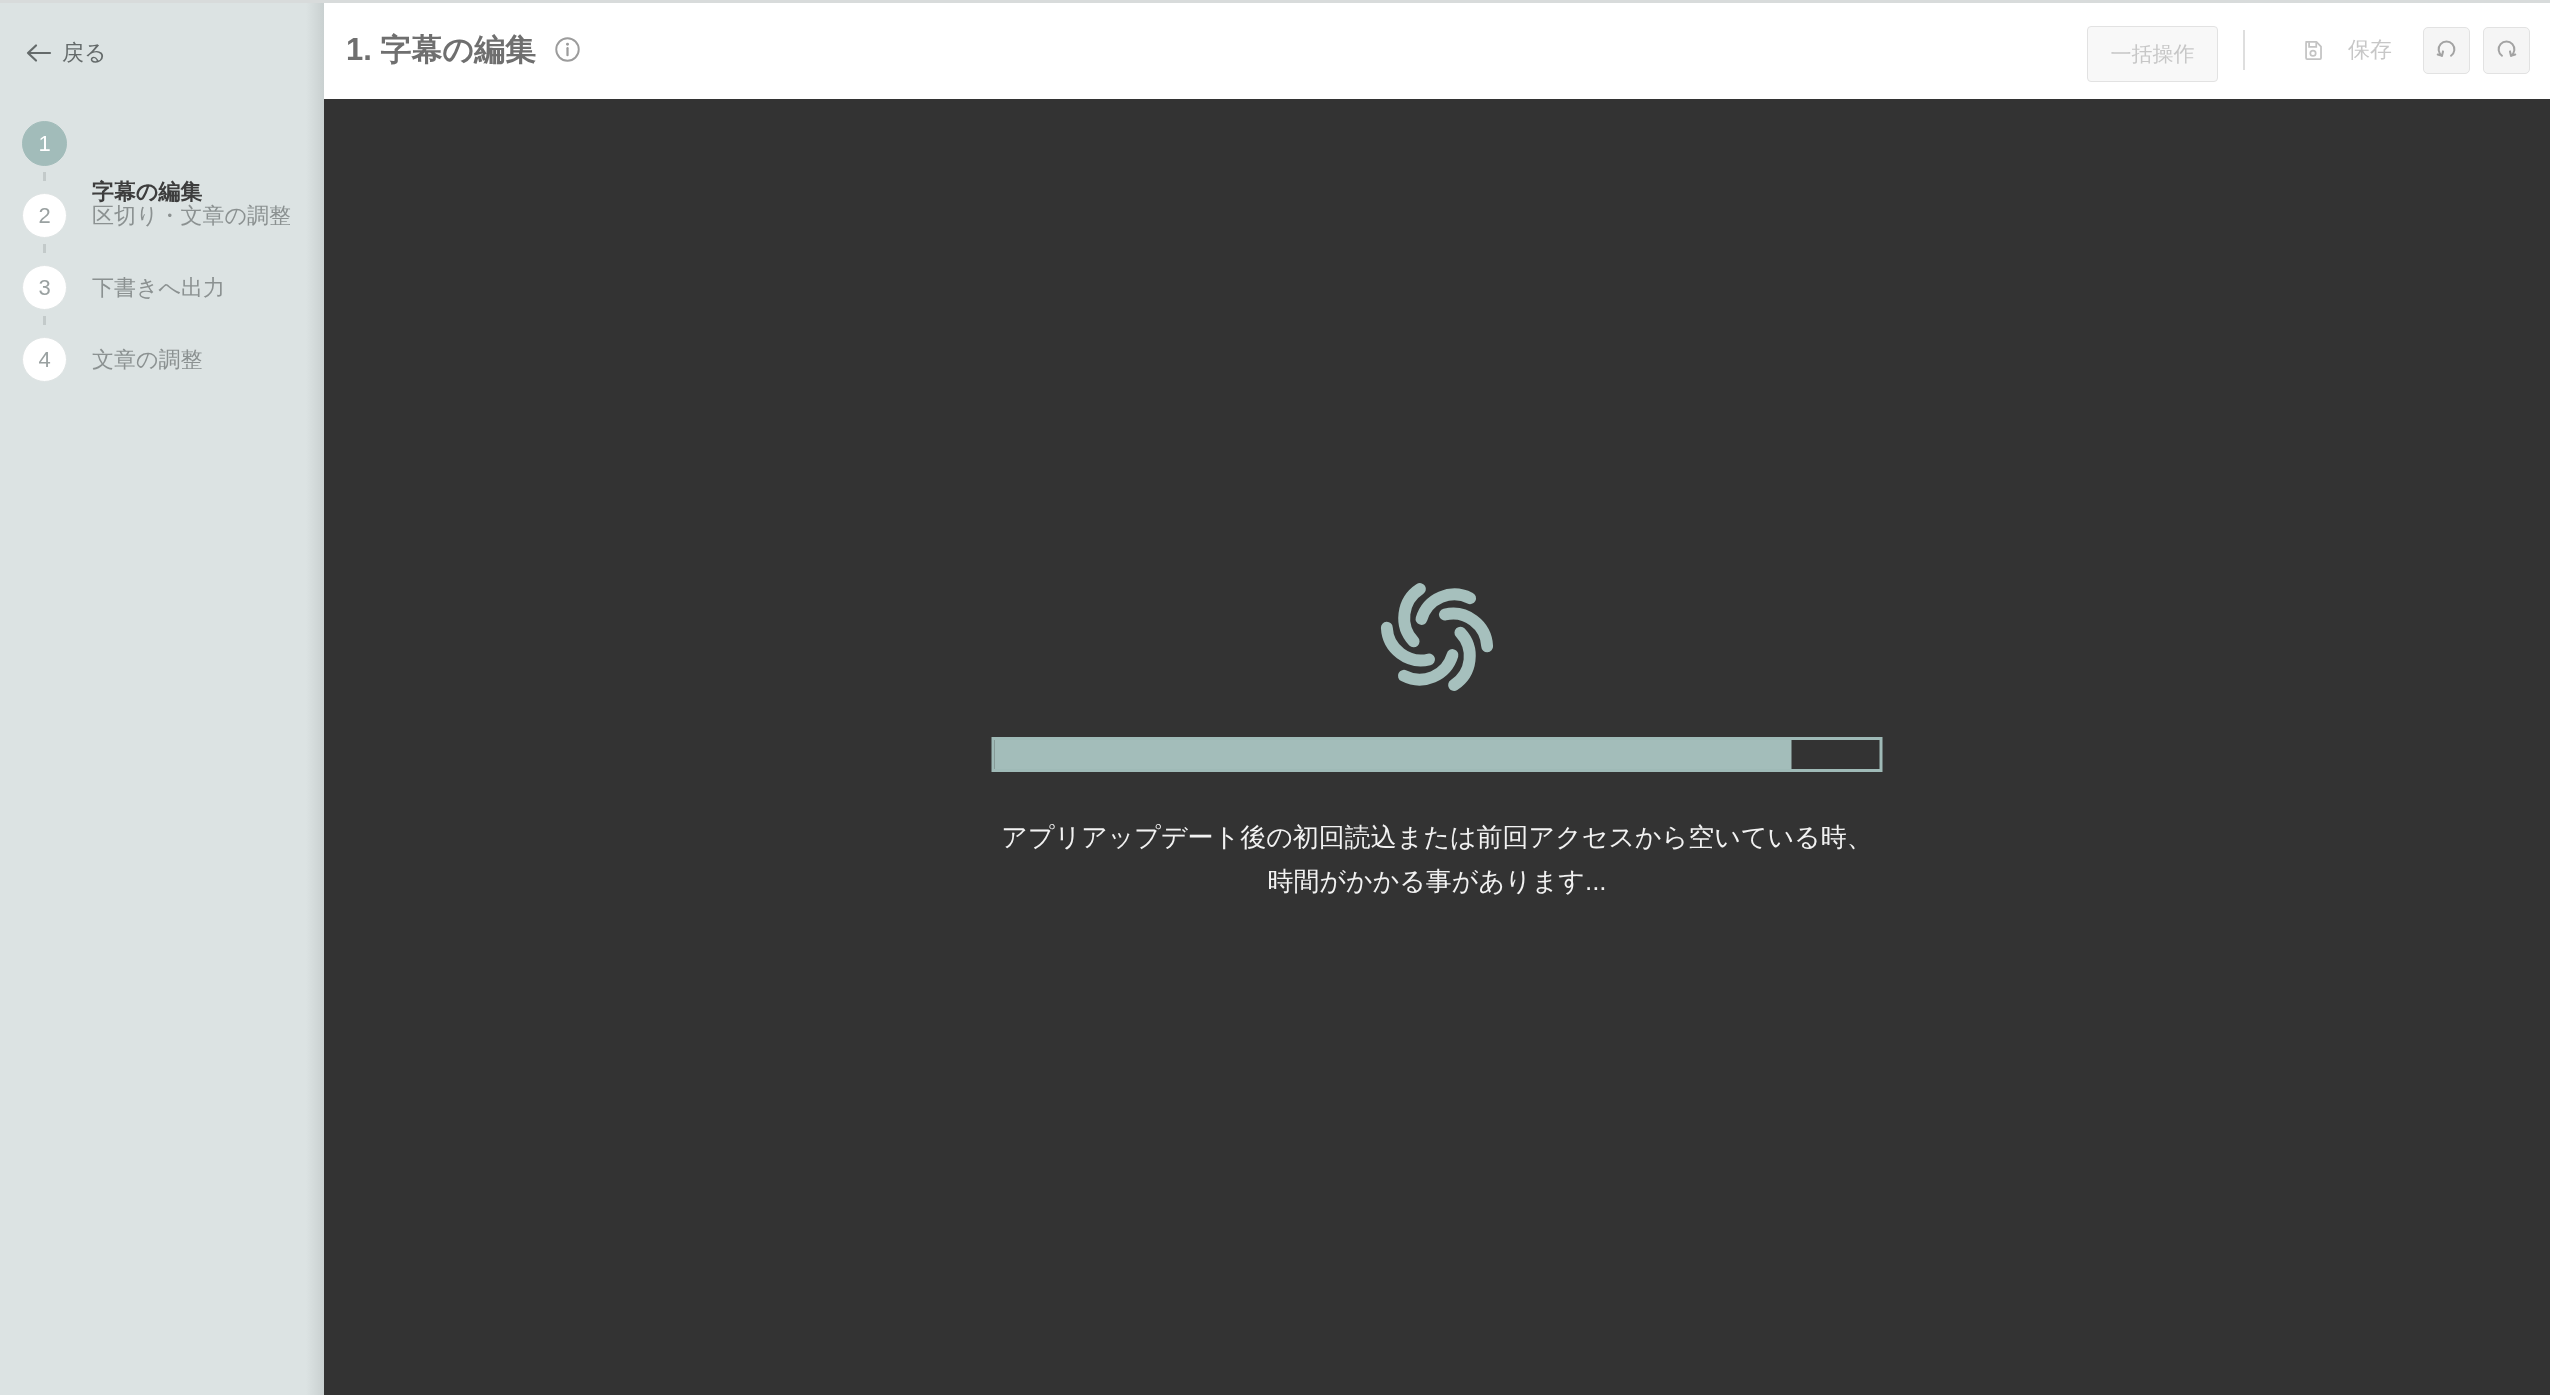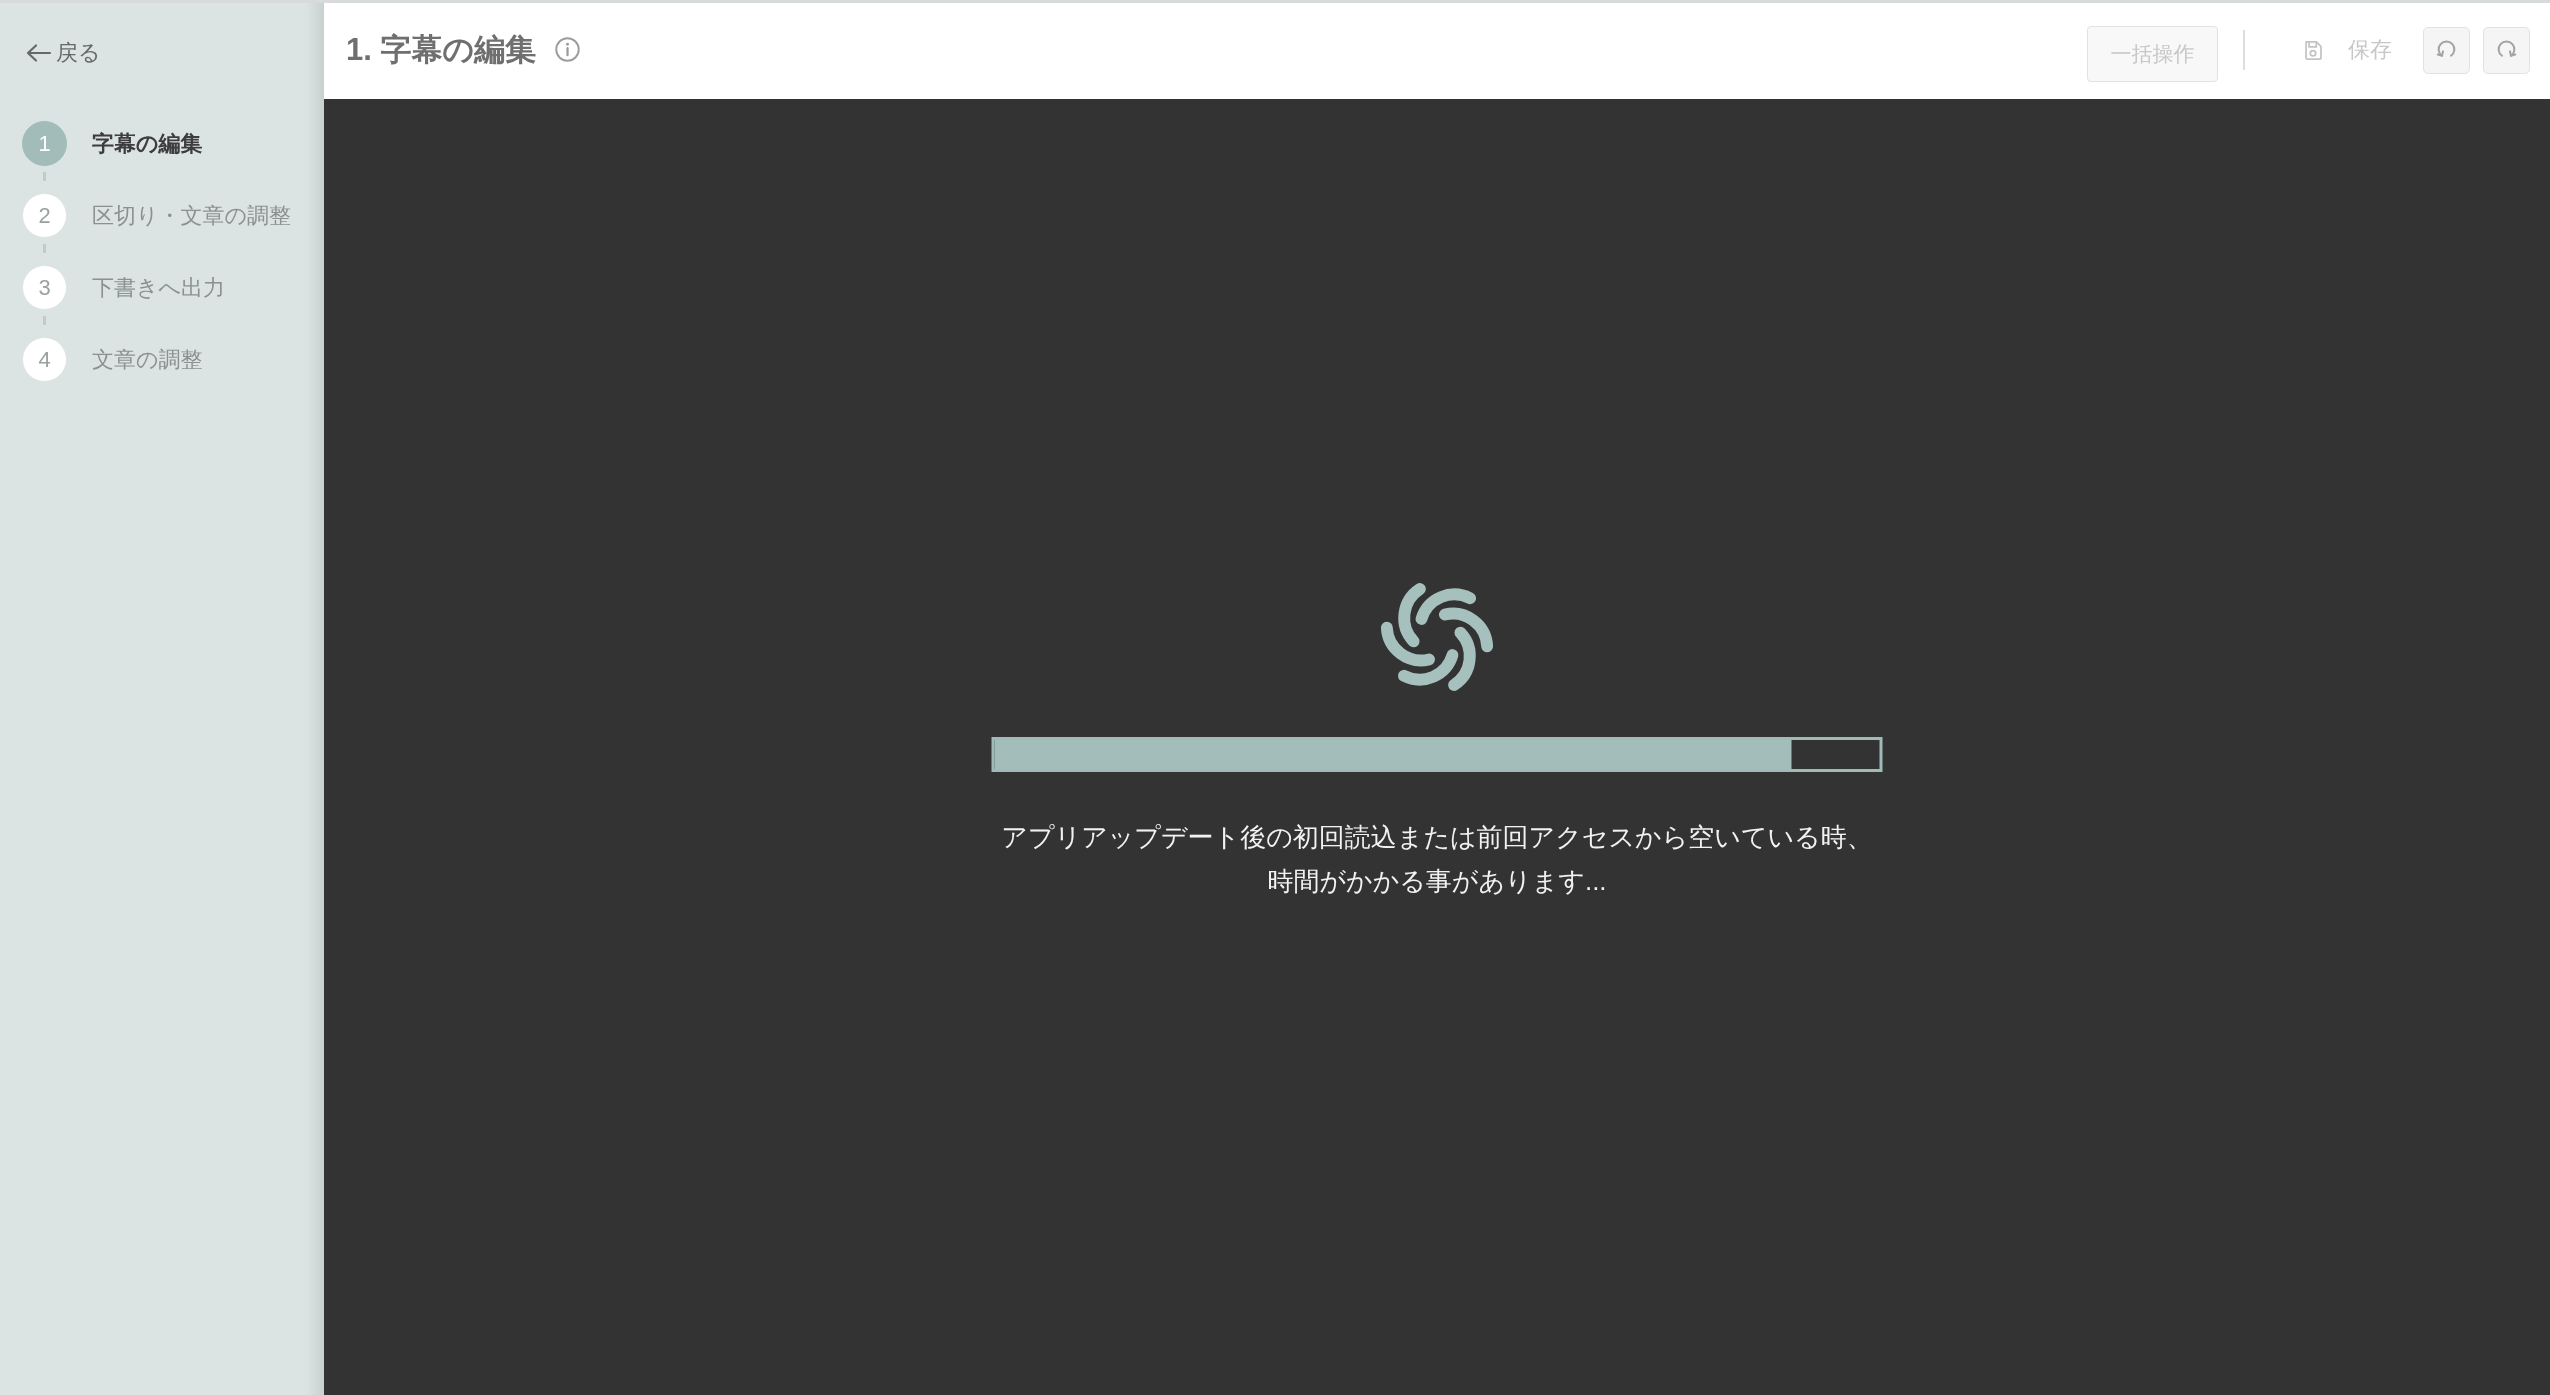--- a/index.html
+++ b/index.html
@@ -4,30 +4,30 @@
 <style>
   * { margin:0; padding:0; box-sizing:border-box; }
   html,body { width:2550px; height:1395px; }
   body { position:relative; background:#333333; font-family:"Liberation Sans","DejaVu Sans",sans-serif; overflow:hidden; }
 
   .top-strip { position:absolute; top:0; left:0; width:2550px; height:3px; background:#d8dbdb; z-index:60; }
 
   
   .sidebar { position:absolute; left:0; top:0; width:324px; height:1395px; z-index:5;
              background:linear-gradient(to right, #dce3e3 0px, #dce3e3 306px, #c9d0d0 324px); }
-  .back-row { position:absolute; top:38px; left:24px; display:flex; align-items:center; gap:4px;
+  .back-row { position:absolute; top:38px; left:24px; display:flex; align-items:center; gap:10px;
               color:#646a6a; font-size:22px; cursor:pointer; }
   .step-row { position:absolute; left:0; width:324px; height:46px; }
   .step-circle { position:absolute; left:22px; top:0; width:45px; height:45px; border-radius:50%;
                  background:#ffffff; border:1px solid #dfe4e4; color:#9aa1a1; font-size:22px;
                  display:flex; align-items:center; justify-content:center; }
   .step-label { position:absolute; left:92px; top:50%; transform:translateY(-50%);
                 font-size:22px; color:#8b9191; white-space:nowrap; }
   .step-row.active .step-circle { background:#a2bcba; border-color:#a2bcba; color:#ffffff; }
-  .step-row.active .step-label { color:#3d3d3d; font-weight:bold; }
+  .step-row.active .step-label { color:#3d3d3d; font-weight:bold;margin-top:48px; }
   .step-connector { position:absolute; left:43px; width:3px; height:9px; background:#c3caca; }
 
   
   .header { position:absolute; left:324px; top:0; width:2226px; height:99px; background:#ffffff; z-index:4; }
   .header-title-wrap { position:absolute; left:22px; top:0; height:99px; display:flex; align-items:center; gap:18px; }
   .header-title { font-size:31px; font-weight:bold; color:#6f6f6f; white-space:nowrap; }
   .info-icon { display:flex; align-items:center; }
   .btn-batch { position:absolute; top:26px; right:332px; width:131px; height:56px;
                background:#f8f8f8; border:1px solid #e2e2e2; border-radius:4px;
                color:#c7c7c7; font-size:21px; display:flex; align-items:center; justify-content:center;

